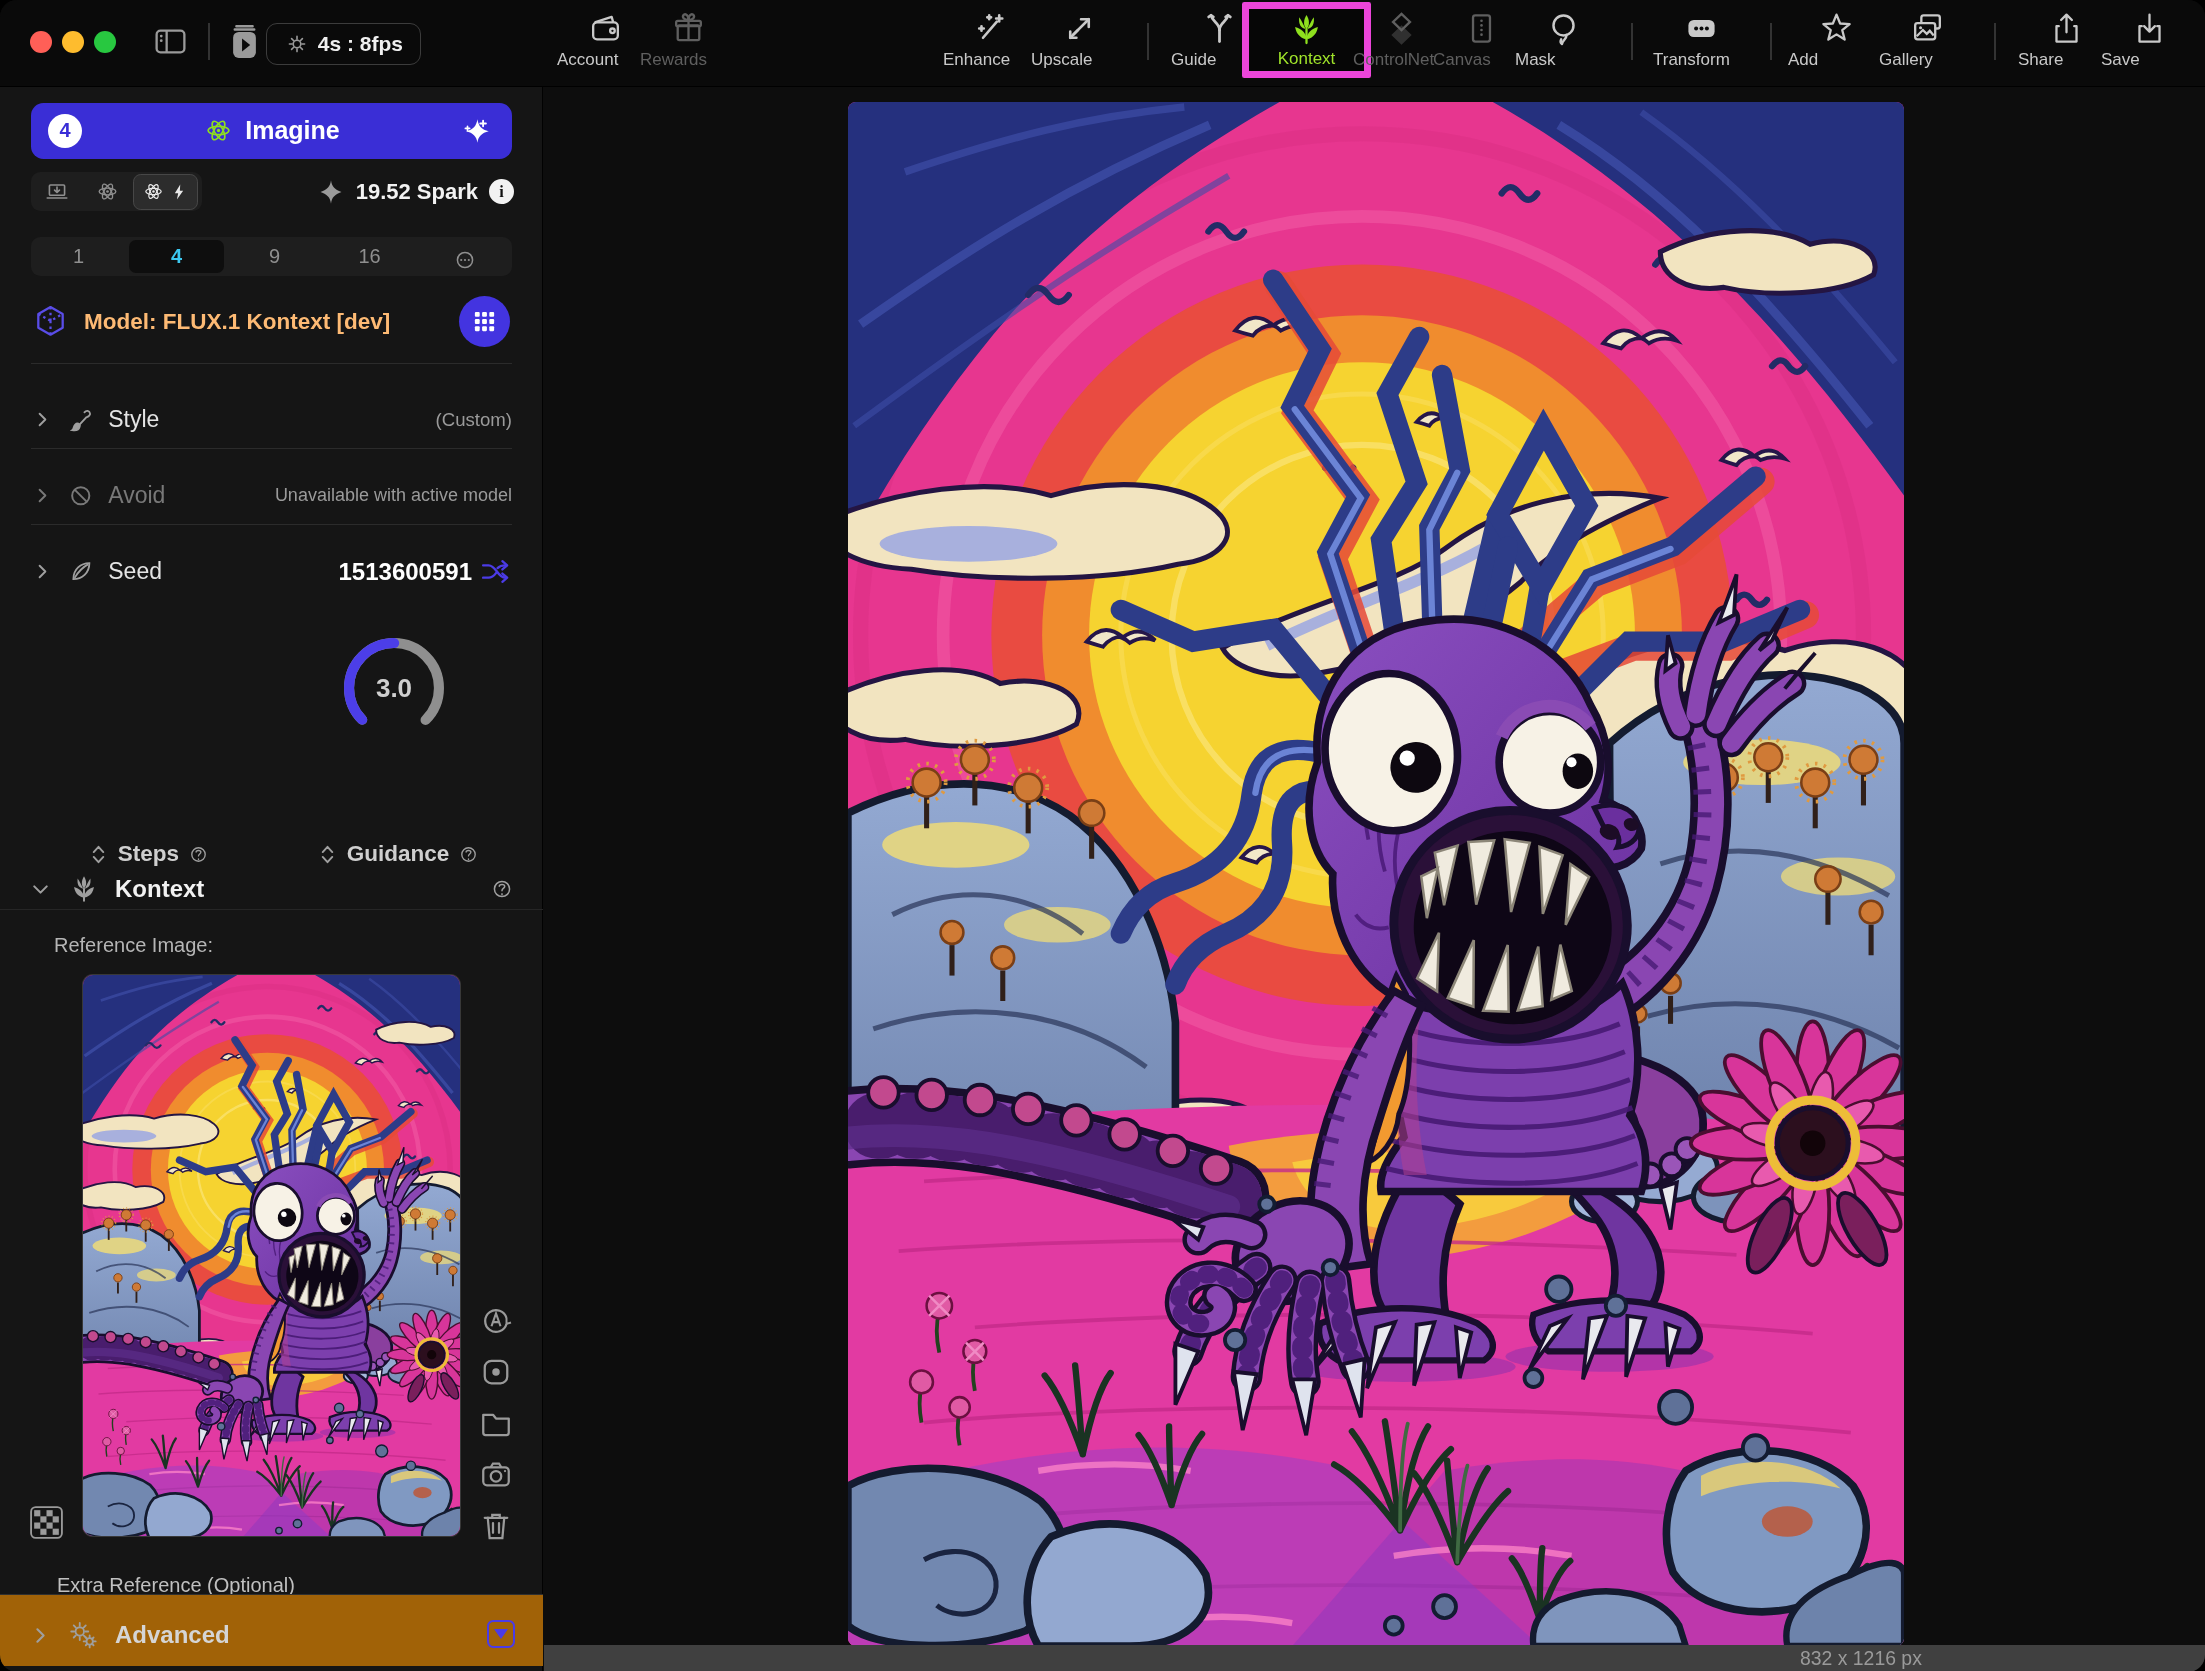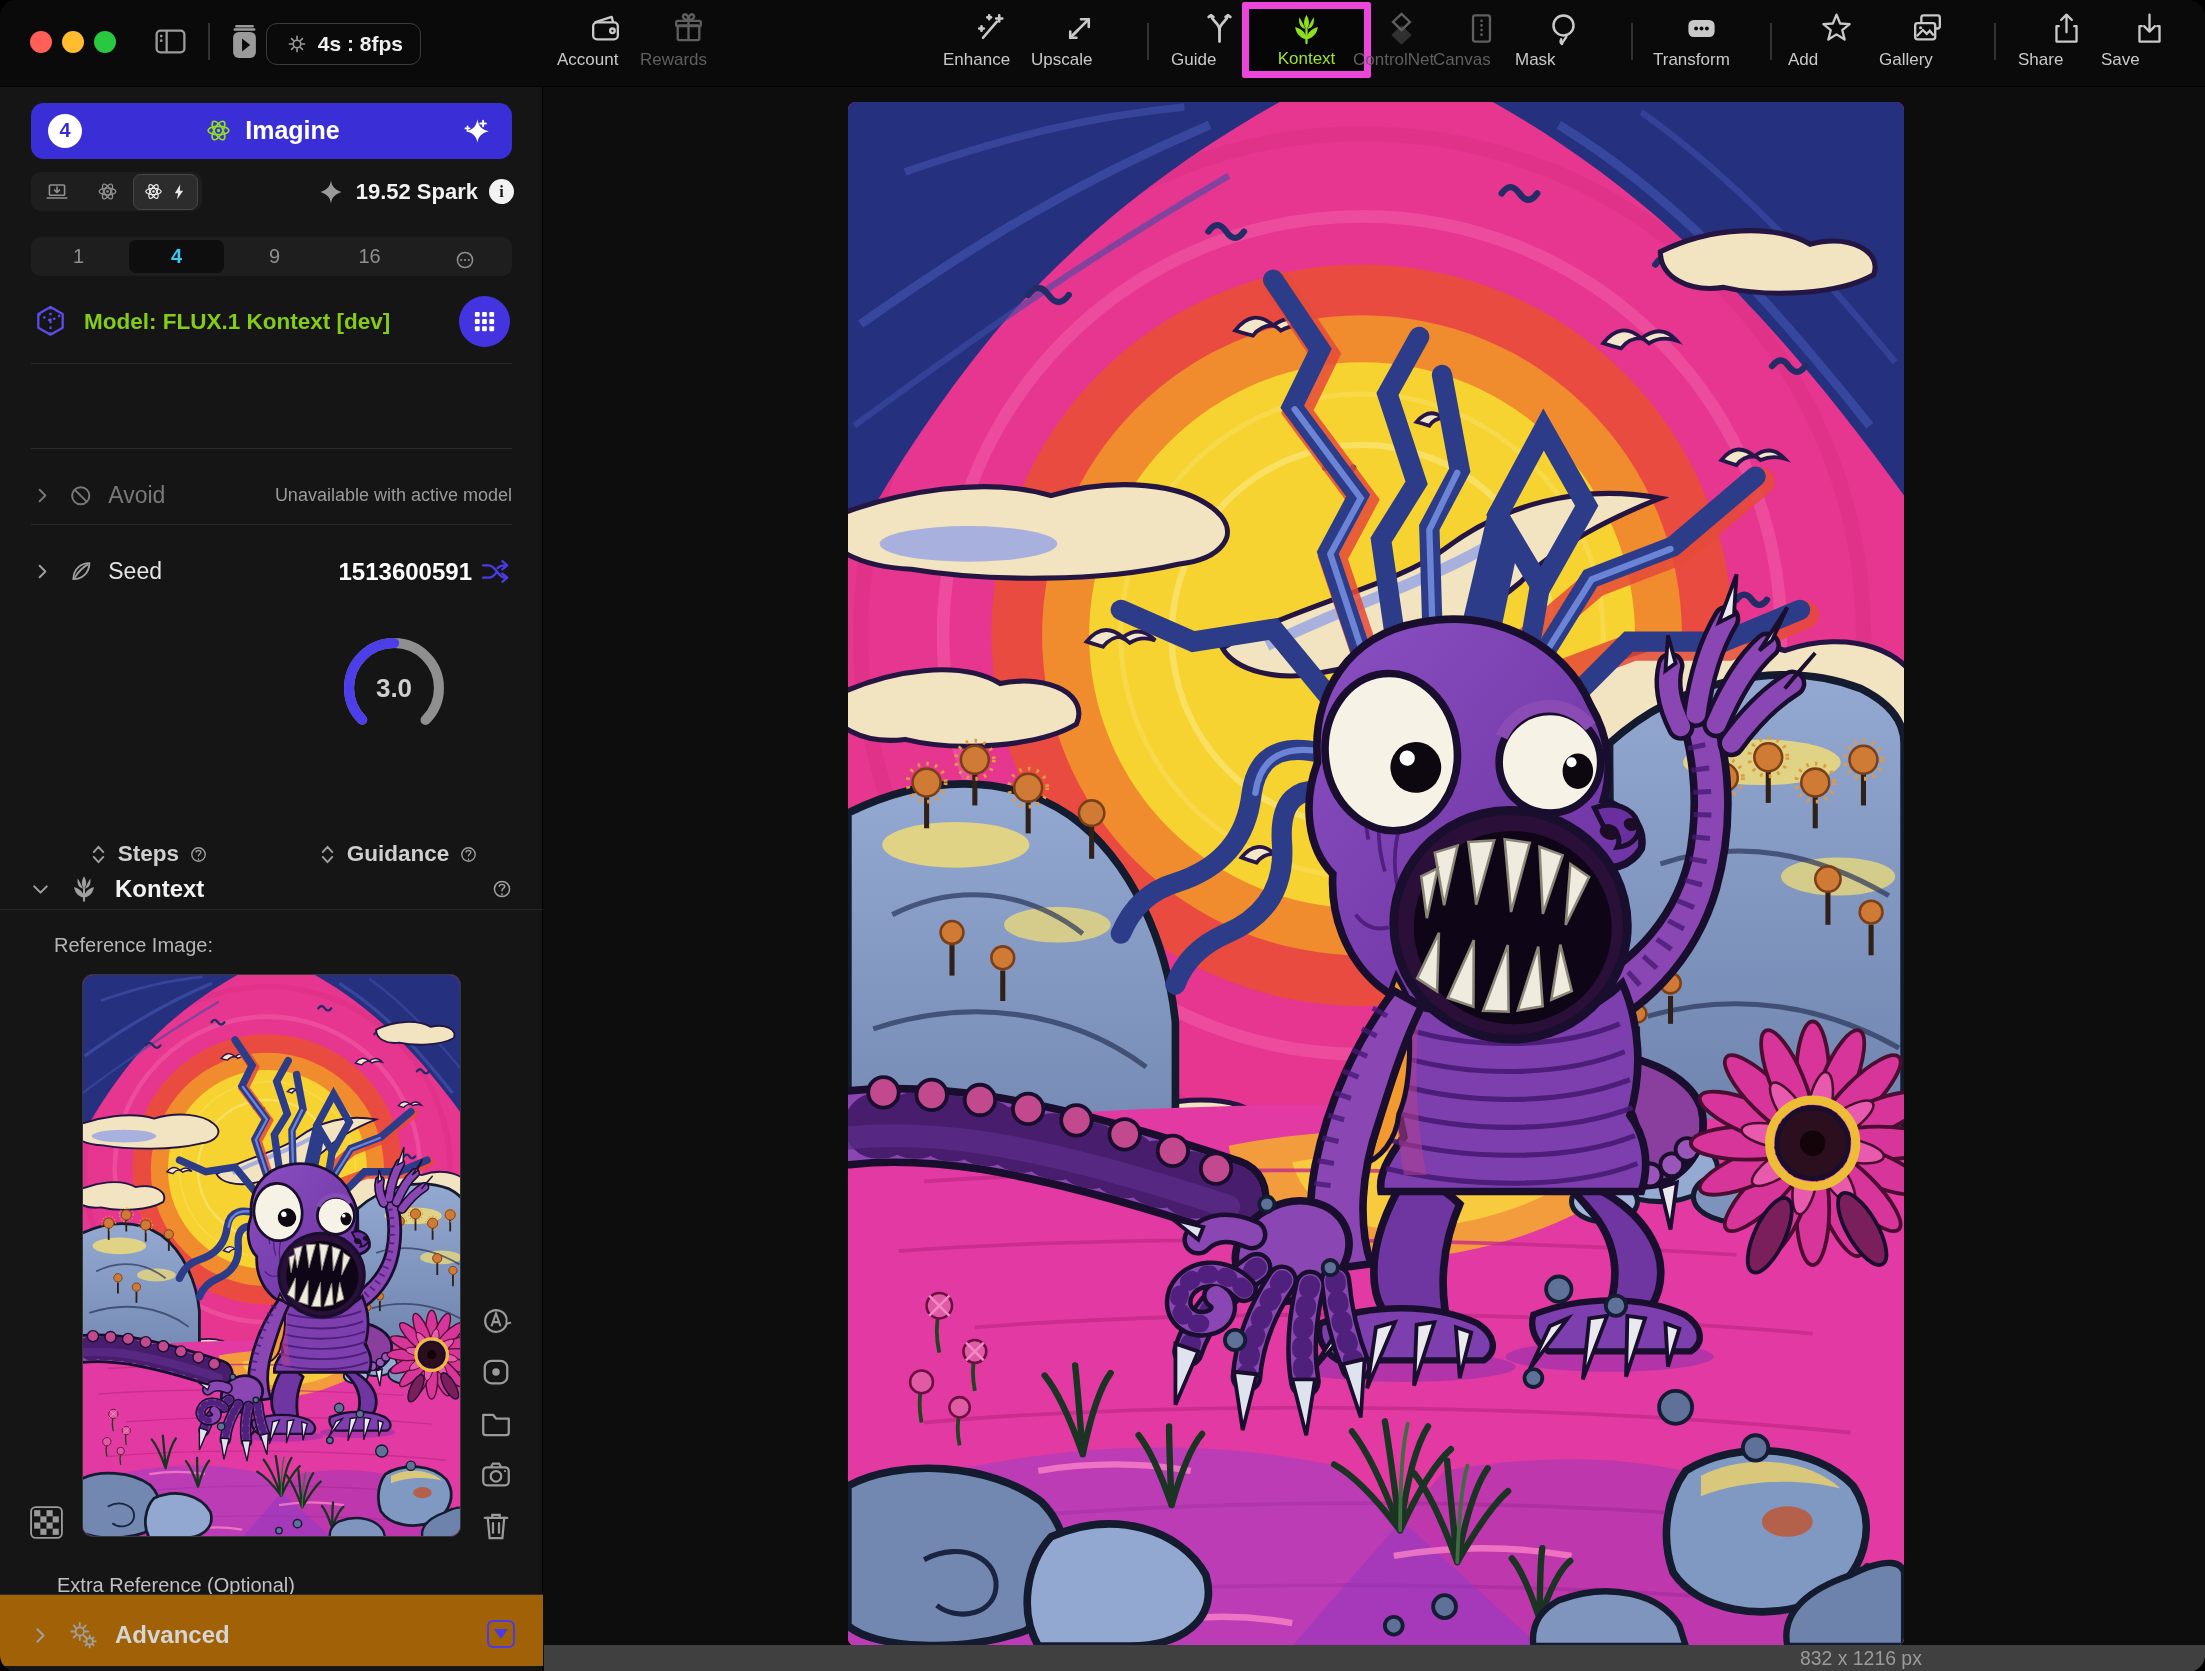--- a/index.html
+++ b/index.html
@@ -44,21 +44,21 @@
   .spark-row .amt { color:#f2f2f2; font-size:22px; font-weight:600; }
   .info-dot { width:25px; height:25px; border-radius:50%; background:#f2f2f2; color:#111; font-size:16.3px; font-weight:700;
               display:flex; align-items:center; justify-content:center; font-family:"Liberation Serif",serif; }
 
   .batch-pill { position:absolute; left:31px; top:150px; width:481px; height:39px; background:#1e1e1e; border-radius:9.3px;
                 display:flex; align-items:center; color:#8f8f8f; font-size:20px; }
   .batch-cell { flex:1; text-align:center; }
   .batch-cell.sel { background:#0e0e0e; border-radius:7px; height:33px; line-height:33px; color:#3cc8f0; font-weight:600; margin:0 3.1px; }
 
   .model-row { position:absolute; left:31px; top:211px; width:481px; height:48px; display:flex; align-items:center; gap:14px; }
-  .model-row .mlabel { color:#84cc16; font-size:22.5px; font-weight:600; }
+  .model-row .mlabel { color:#fdba74; font-size:22.5px; font-weight:600; }
   .grid-btn { position:absolute; right:1.6px; top:-1.6px; width:51px; height:51px; border-radius:50%; background:#4334e0;
               display:flex; align-items:center; justify-content:center; }
 
   .divider { position:absolute; left:31px; width:481px; height:0.8px; background:#2b2b2b; }
 
   .row { position:absolute; left:31px; width:481px; display:flex; align-items:center; gap:12.4px; }
   .row .rlabel { font-size:23px; color:#e4e4e4; }
   .row .rright { position:absolute; right:0; font-size:18.6px; color:#9a9a9a; }
   .row.dim .rlabel, .row.dim .chev, .row.dim .ricon { color:#787878; }
   .seed-val { position:absolute; right:40px; font-size:24px; font-weight:600; color:#fff; }
@@ -1028,20 +1028,34 @@
       <span class="mlabel">Model: FLUX.1 Kontext [dev]</span>
       <span class="grid-btn" style="color:#fff;">
           <svg width="33" height="33" viewBox="0 0 42 42">
             <use href="#i-grid9"></use>
           </svg>
         </span>
     </div>
 
     <div class="divider" style="top:276px;"></div>
 
+    <div class="row" style="top:309px;height:47px;">
+      <span class="chev">
+          <svg width="23" height="23" viewBox="0 0 30 30">
+            <use href="#i-chevright"></use>
+          </svg>
+        </span>
+      <span class="ricon">
+          <svg width="29.5" height="29.5" viewBox="0 0 38 38">
+            <use href="#i-brush"></use>
+          </svg>
+        </span>
+      <span class="rlabel">Style</span>
+      <span class="rright">(Custom)</span>
+    </div>
 
     <div class="divider" style="top:361px;"></div>
 
     <div class="row dim" style="top:385px;height:47px;">
       <span class="chev">
           <svg width="23" height="23" viewBox="0 0 30 30">
             <use href="#i-chevright"></use>
           </svg>
         </span>
       <span class="ricon">

